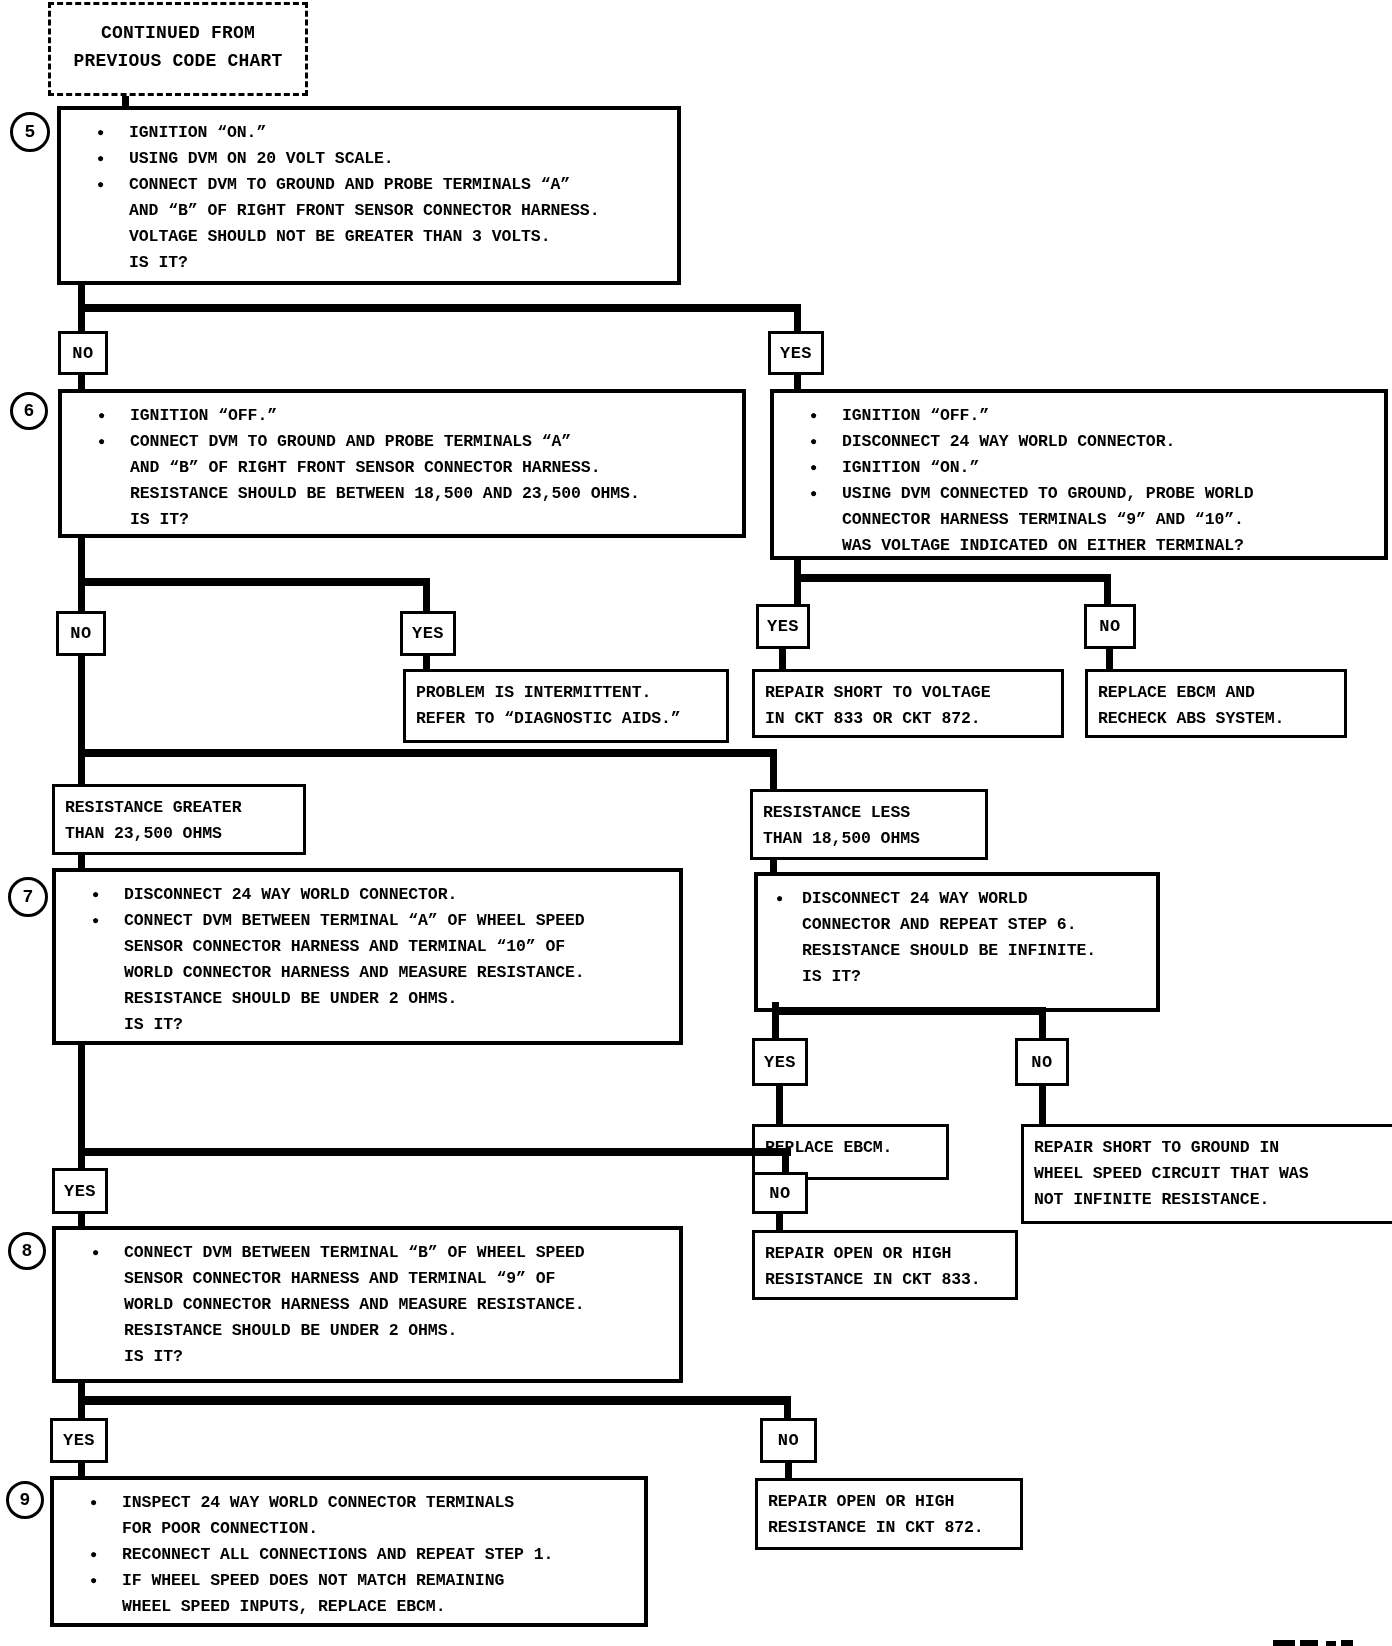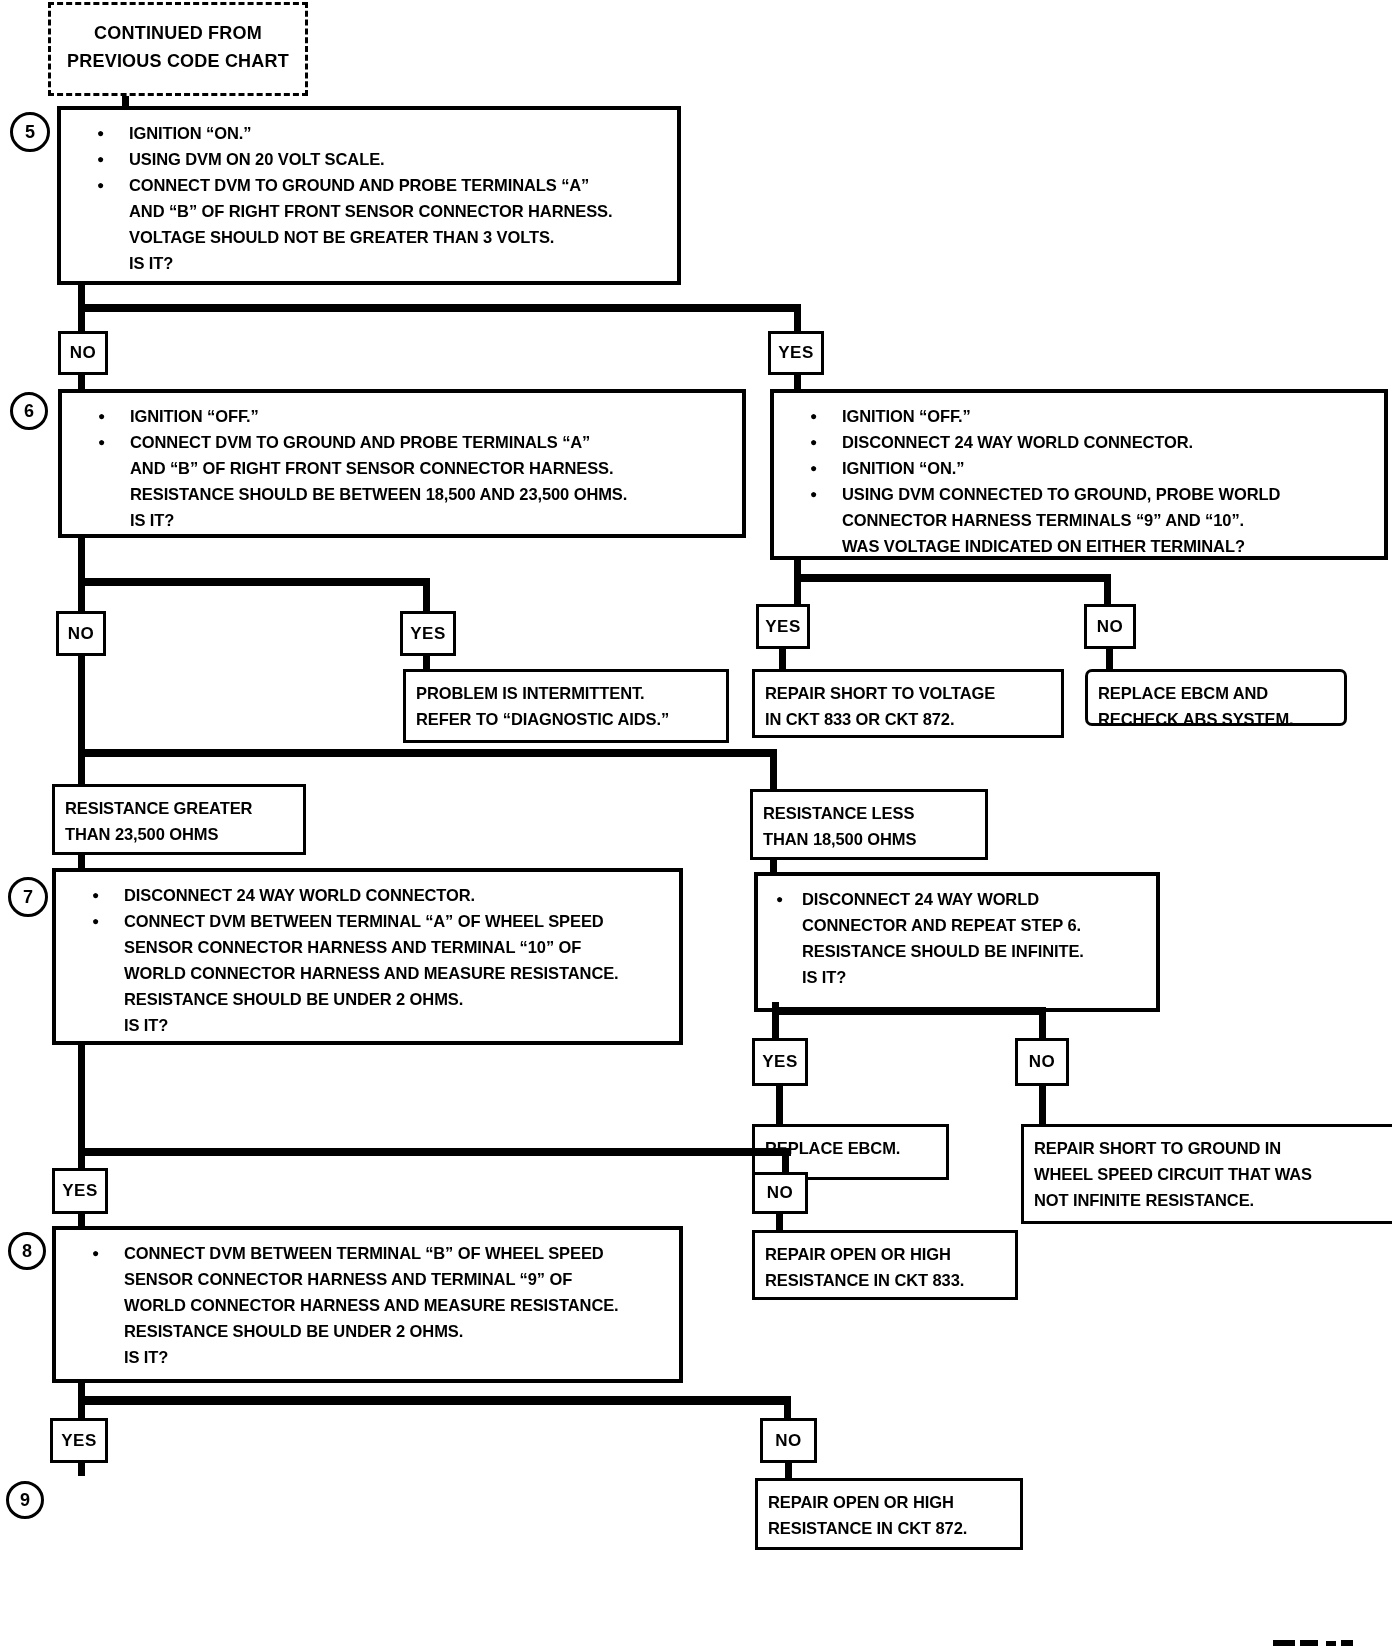--- a/index.html
+++ b/index.html
@@ -1,18 +1,18 @@
 <!DOCTYPE html>
 <html><head>
 <meta charset="utf-8">
 <style>
   html,body { margin:0; padding:0; background:#fff; }
   #page {
     position:relative; width:1392px; height:1646px; background:#fff;
-    font-family:Liberation Sans, sans-serif; color:#000; overflow:hidden;
+    font-family:Liberation Mono, monospace; color:#000; overflow:hidden;
   }
   .box {
     position:absolute; box-sizing:border-box; background:#fff;
     border:4px solid #000;
   }
   .dash {
     position:absolute; box-sizing:border-box; background:#fff;
     border:3px dashed #000; text-align:center;
     font-weight:700; font-size:18px; line-height:28px;
     white-space:pre-line; padding-top:14px; letter-spacing:0.2px;
@@ -122,21 +122,21 @@
   <div class="ln" style="left:1104px; top:582px; width:7px; height:22px;"></div>
 
   <div class="lbl" style="left:756px; top:604px; width:54px; height:45px;">YES</div>
   <div class="lbl" style="left:1084px; top:604px; width:52px; height:45px;">NO</div>
 
   <div class="ln" style="left:779px; top:649px; width:7px; height:20px;"></div>
   <div class="ln" style="left:1106px; top:649px; width:7px; height:20px;"></div>
 
   <div class="res" style="left:752px; top:669px; width:312px; height:69px;">REPAIR SHORT TO VOLTAGE
 IN CKT 833 OR CKT 872.</div>
-  <div class="res" style="left:1085px; top:669px; width:262px; height:57px;border-radius:7px;">REPLACE EBCM AND
+  <div class="res" style="left:1085px; top:669px; width:262px; height:69px;">REPLACE EBCM AND
 RECHECK ABS SYSTEM.</div>
 
   <div class="ln" style="left:78px; top:656px; width:7px; height:134px;"></div>
   <div class="ln" style="left:78px; top:749px; width:699px; height:8px;"></div>
   <div class="ln" style="left:770px; top:757px; width:7px; height:32px;"></div>
 
   <div class="res" style="left:52px; top:784px; width:254px; height:71px;">RESISTANCE GREATER
 THAN 23,500 OHMS</div>
   <div class="res" style="left:750px; top:789px; width:238px; height:71px;">RESISTANCE LESS
 THAN 18,500 OHMS</div>
@@ -220,20 +220,29 @@
 
   <div class="ln" style="left:785px; top:1463px; width:7px; height:15px;"></div>
   <div class="res" style="left:755px; top:1478px; width:268px; height:72px;">REPAIR OPEN OR HIGH
 RESISTANCE IN CKT 872.</div>
 
   <div class="ln" style="left:78px; top:1463px; width:7px; height:13px;"></div>
 
   <div class="circle" style="left:6px; top:1481px; width:38px; height:38px;">
       <span>9</span>
     </div>
+  <div class="box" style="left:50px; top:1476px; width:598px; height:151px;">
+    <ul class="blt">
+      <li>INSPECT 24 WAY WORLD CONNECTOR TERMINALS
+FOR POOR CONNECTION.</li>
+      <li>RECONNECT ALL CONNECTIONS AND REPEAT STEP 1.</li>
+      <li>IF WHEEL SPEED DOES NOT MATCH REMAINING
+WHEEL SPEED INPUTS, REPLACE EBCM.</li>
+    </ul>
+  </div>
 
   <div>
     <div class="frag" style="left:1273px; top:1640px; width:22px; height:6px;"></div>
     <div class="frag" style="left:1300px; top:1640px; width:18px; height:6px;"></div>
     <div class="frag" style="left:1326px; top:1641px; width:10px; height:5px;"></div>
     <div class="frag" style="left:1341px; top:1640px; width:12px; height:6px;"></div>
   </div>
 
 </div>
 

